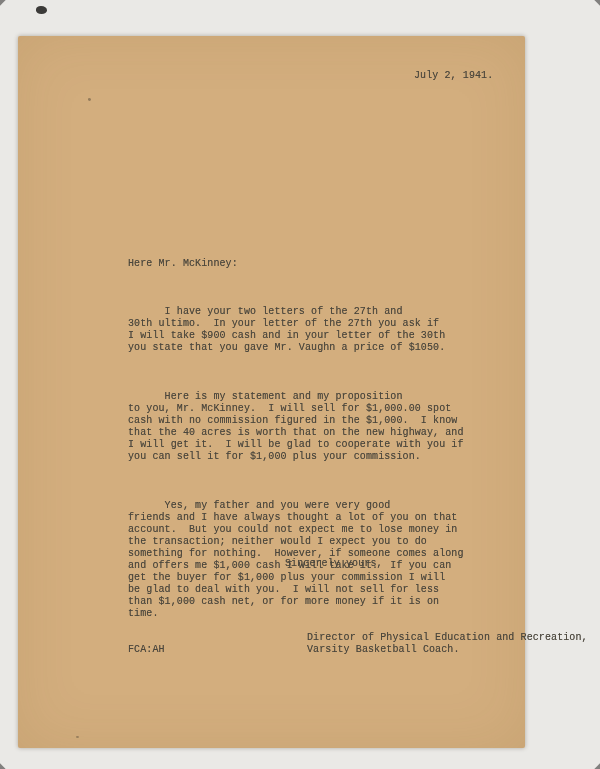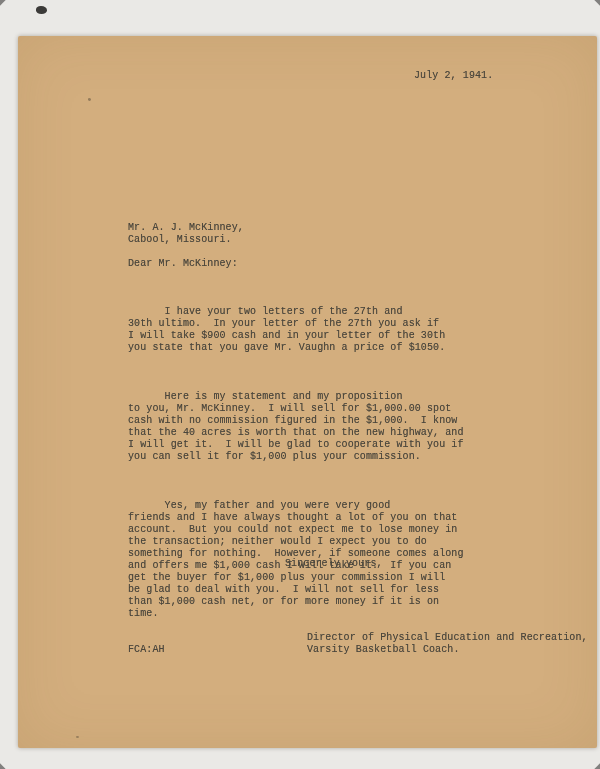--- a/index.html
+++ b/index.html
@@ -21,21 +21,21 @@
   .corner-tr{top:-4px;right:-4px;transform:rotate(45deg);}
   .corner-bl{bottom:-4px;left:-4px;transform:rotate(45deg);}
   .corner-br{bottom:-4px;right:-4px;transform:rotate(45deg);}
   .speck{
     position:absolute;background:#1d1c1a;border-radius:45% 55% 50% 50%;
   }
   .speck-1{left:36px;top:6px;width:11px;height:8px;opacity:.85;}
   .speck-2{left:70px;top:62px;width:3px;height:3px;opacity:.35;}
   .speck-3{left:58px;top:700px;width:3px;height:2px;opacity:.3;}
   .paper{
-    position:absolute;left:18px;top:36px;width:579px;height:712px;
+    position:absolute;left:18px;top:36px;width:507px;height:712px;
     background:var(--paper);
     box-shadow:0 0 4px rgba(60,50,30,.35), inset 0 0 60px rgba(120,90,40,.12);
     border-radius:2px;
   }
   .txt{
     position:absolute;
     color:var(--ink);
     font-size:10px;
     line-height:12px;
     white-space:pre;
@@ -59,24 +59,22 @@
 <div class="scan-corner corner-bl"></div>
 <div class="scan-corner corner-br"></div>
 <div class="speck speck-1"></div>
 
 <div class="paper">
   <div class="speck speck-2"></div>
   <div class="speck speck-3"></div>
 
   <div class="txt date">July 2, 1941.</div>
 
-  <div class="txt recipient">Mr. A. J. McKinney,
-Cabool, Missouri.</div>
 
-  <div class="txt salutation">Dear Mr. McKinney:</div>
+  <div class="txt salutation">Here Mr. McKinney:</div>
 
   <div class="txt body-block">
     <p>      I have your two letters of the 27th and
 30th ultimo.  In your letter of the 27th you ask if
 I will take $900 cash and in your letter of the 30th
 you state that you gave Mr. Vaughn a price of $1050.</p>
     <p>      Here is my statement and my proposition
 to you, Mr. McKinney.  I will sell for $1,000.00 spot
 cash with no commission figured in the $1,000.  I know
 that the 40 acres is worth that on the new highway, and

